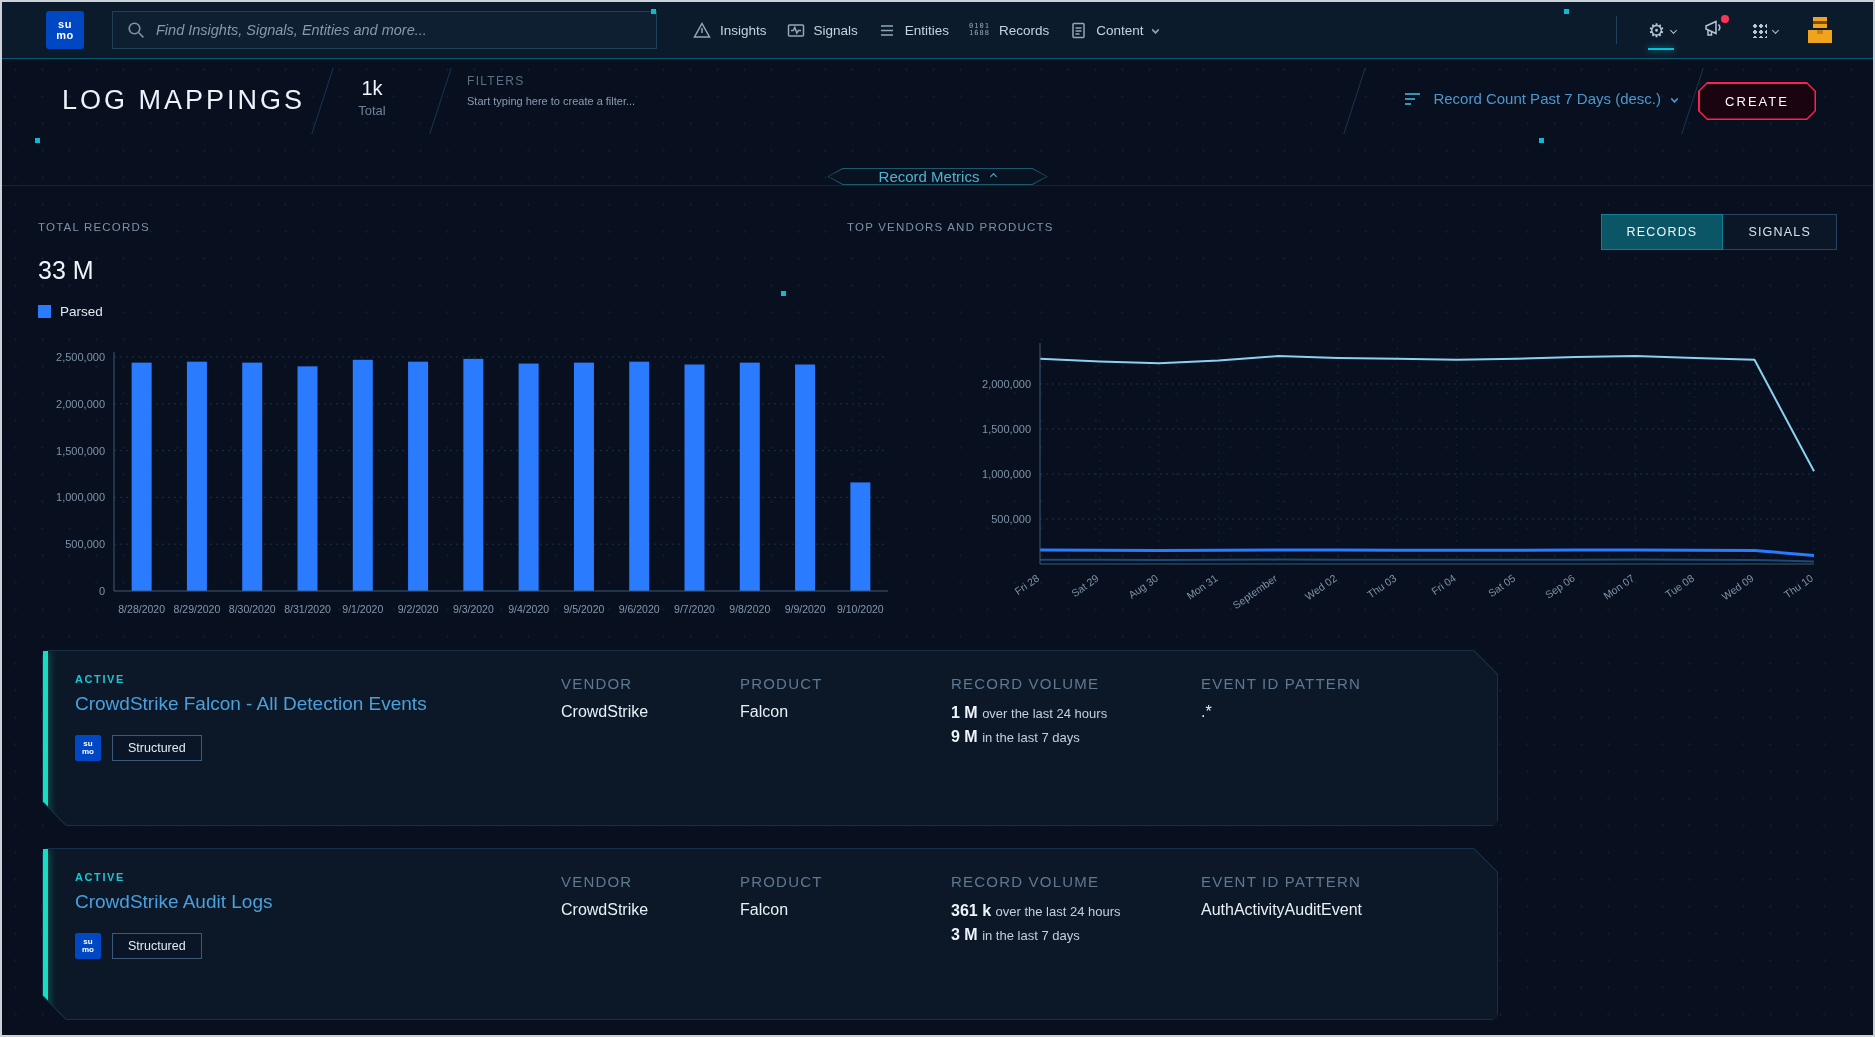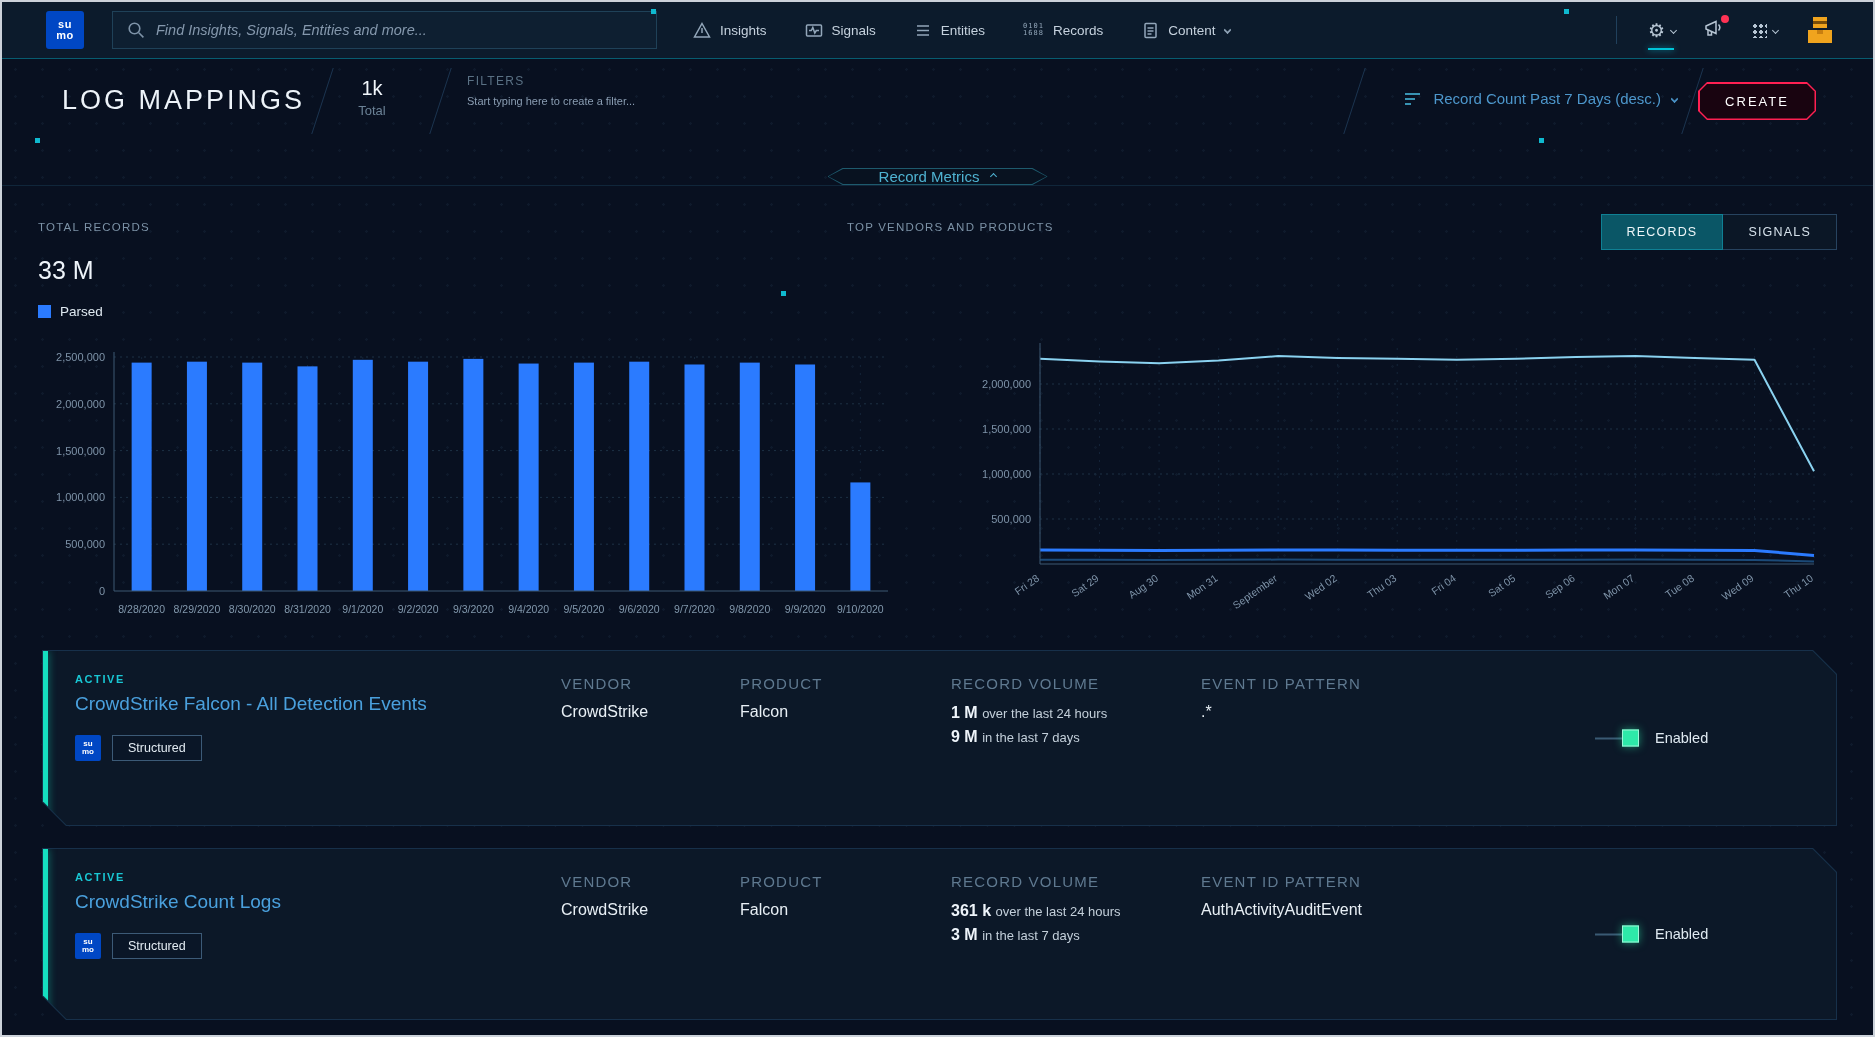--- a/index.html
+++ b/index.html
@@ -10,21 +10,21 @@
     background-size:27px 27px;color:#dfe8f1;}
   
   .topbar{position:absolute;top:0;left:0;right:0;height:57px;background:#0c1b2c;
     border-bottom:1px solid rgba(0,190,215,.4);display:flex;align-items:center;padding:0 38px 0 44px;z-index:5;}
   .logo{width:38px;height:38px;background:#0047c4;border-radius:3px;display:flex;flex-direction:column;
     align-items:center;justify-content:center;font-size:11px;font-weight:700;line-height:11px;color:#fff;letter-spacing:.5px;}
   .search{margin-left:28px;width:545px;height:38px;background:#0e1f31;border:1px solid #1f4158;
     display:flex;align-items:center;padding:0 14px;gap:11px;}
   .search input{flex:1;background:transparent;border:none;outline:none;color:#f9a8d4;font-size:14.5px;font-family:inherit;font-style:italic;}
   .search input::placeholder{color:#8598ad;}
-  .mainnav{display:flex;align-items:center;gap:38px;margin-left:36px;color:#c6d2de;}
+  .mainnav{display:flex;align-items:center;gap:20px;margin-left:36px;color:#c6d2de;}
   .nav-item{display:flex;align-items:center;gap:9px;font-size:13.5px;cursor:pointer;white-space:nowrap;}
   .nav-item svg{stroke:#93a7ba;fill:none;stroke-width:1.5;}
   .bin-icon{font-family:"DejaVu Sans Mono",monospace;font-size:7px;line-height:7px;color:#93a7ba;text-align:center;letter-spacing:1px;}
   .chv{display:inline-block;width:7px;height:7px;border-right:1.6px solid currentColor;border-bottom:1.6px solid currentColor;transform:rotate(45deg);}
   .chv.sm{width:5px;height:5px;}
   .chv.up{transform:rotate(225deg);}
   .dbl{display:inline-flex;flex-direction:column;}
   .dbl .chv{margin-top:-4px;}
   .dbl .chv:first-child{margin-top:0;}
   .top-right{margin-left:auto;display:flex;align-items:center;gap:27px;color:#b6c5d3;}
@@ -68,22 +68,22 @@
   .big-num{position:absolute;left:36px;top:254px;font-size:25px;color:#eef4fa;}
   .legend{position:absolute;left:36px;top:302px;display:flex;align-items:center;gap:9px;font-size:13.5px;color:#dfe9f1;}
   .legend .sw{width:13px;height:13px;background:#2b7bff;display:inline-block;}
   .chart{position:absolute;}
   .chart text{font-family:"Liberation Sans",sans-serif;}
   .rs-toggle{position:absolute;right:36px;top:212px;display:flex;z-index:3;}
   .rs-btn{height:36px;padding:0 25px;display:flex;align-items:center;font-size:12.5px;letter-spacing:1.2px;cursor:pointer;}
   .rs-btn.active{background:#0a5666;border:1px solid #0f8094;color:#eef6f8;}
   .rs-btn.inactive{background:#0b1726;border:1px solid #27435f;border-left:none;color:#d5e1ea;}
   
-  .card{position:absolute;left:40px;width:1795px;z-index:2;
-    clip-path:polygon(0 0,calc(100% - 24px) 0,100% 24px,100% 100%,24px 100%,0 calc(100% - 24px));background:#17304a;}
+  .card{position:absolute;left:40px;width:1456px;z-index:2;
+    clip-path:polygon(0 0,calc(100% - 24px) 0,100% 24px,100% 100%,24px 100%,0 calc(100% - 24px));background:#17304a;border-radius:7px;}
   .card-in{position:absolute;inset:1px;background:#0c1828;
     clip-path:polygon(0 0,calc(100% - 23.5px) 0,100% 23.5px,100% 100%,23.5px 100%,0 calc(100% - 23.5px));}
   .card-accent{position:absolute;left:0;top:0;bottom:0;width:5px;background:#15dfc0;box-shadow:0 0 9px rgba(21,223,192,.55);}
   .c-status{position:absolute;left:32px;top:22px;font-size:11px;font-weight:700;letter-spacing:1.6px;color:#19c7d4;}
   .c-title{position:absolute;left:32px;top:42px;font-size:19px;color:#4aa0dd;text-decoration:none;cursor:pointer;}
   .c-badges{position:absolute;left:32px;top:84px;display:flex;align-items:center;gap:11px;}
   .mini-logo{width:26px;height:26px;background:#0047c4;border-radius:2px;display:flex;flex-direction:column;align-items:center;
     justify-content:center;font-size:8px;font-weight:700;line-height:8px;color:#fff;font-style:normal;}
   .mini-logo i{font-style:normal;}
   .tag{height:26px;padding:0 15px;border:1px solid #3c5a77;display:flex;align-items:center;font-size:12.5px;color:#e2ebf2;background:rgba(10,22,38,.6);}
@@ -384,21 +384,21 @@
           </span>
         <span class="en-label">Enabled</span>
       </div>
     </div>
   </article>
 
   <article class="card" style="top:846px;height:172px">
     <div class="card-in">
       <div class="card-accent"></div>
       <div class="c-status">ACTIVE</div>
-      <a class="c-title">CrowdStrike Count Logs</a>
+      <a class="c-title">CrowdStrike Audit Logs</a>
       <div class="c-badges">
         <span class="mini-logo">
             <i>su</i>
             <i>mo</i>
           </span>
         <span class="tag">Structured</span>
       </div>
       <div class="col col-vendor">
         <div class="col-label">VENDOR</div>
         <div class="col-value">CrowdStrike</div>

